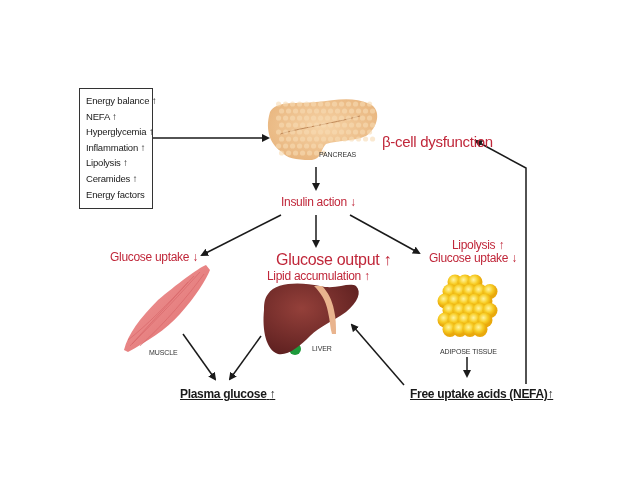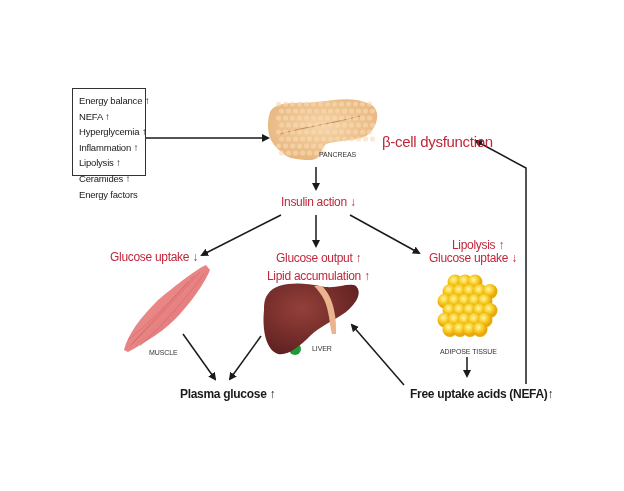--- a/index.html
+++ b/index.html
@@ -1,22 +1,22 @@
 <!DOCTYPE html>
 <html><head>
   <meta charset="utf-8">
   <style>
     html, body { margin: 0; padding: 0; background: #ffffff; }
     body { width: 624px; height: 491px; position: relative; overflow: hidden;
       font-family: "Liberation Sans", sans-serif; }
     #stage { position: absolute; left: 0; top: 0; width: 624px; height: 491px; }
     .txt { position: absolute; white-space: nowrap; line-height: 1; }
     .red { color: #c0273a; }
-    .dark { color: #1a1a1a; }
-    .factors { position: absolute; left: 72px; top: 88px; width: 74px; height: 88px;
+    .dark { color: #1a1a1a; text-decoration: underline; }
+    .factors { position: absolute; left: 79px; top: 88px; width: 74px; height: 121px;
       border: 1px solid #333; background: #fff; box-sizing: border-box; padding: 4px 0 0 6px; }
     .factor { font-size: 9.5px; color: #1a1a1a; height: 15.6px; line-height: 15.6px; white-space: nowrap;
       font-family: "Liberation Sans", sans-serif; letter-spacing: -0.2px; }
     .arr-up { font-weight: bold; font-size: 10px; }
     .org-label { position: absolute; font-size: 7px; color: #333; letter-spacing: -0.1px; white-space: nowrap; }
   </style>
 </head>
 <body>
 
 <div id="stage">
@@ -218,21 +218,21 @@
 
   <div class="txt red" style="left:281px;top:196px;font-size:12px;letter-spacing:-0.3px;">
     <span>Insulin action</span> <span style="font-weight:bold">↓</span>
   </div>
 
   <div class="txt red" style="left:110px;top:251px;font-size:12px;letter-spacing:-0.3px;">
     <span>Glucose uptake</span> <span style="font-weight:bold">↓</span>
   </div>
   <div class="org-label" style="left:149px;top:349px;">MUSCLE</div>
 
-  <div class="txt red" style="left:276px;top:252px;font-size:12px;letter-spacing:-0.3px;">
+  <div class="txt red" style="left:276px;top:252px;font-size:16px;letter-spacing:-0.3px;">
     <span>Glucose output</span> <span style="font-weight:bold">↑</span>
   </div>
   <div class="txt red" style="left:267px;top:270px;font-size:12px;letter-spacing:-0.3px;">
     <span>Lipid accumulation</span> <span style="font-weight:bold">↑</span>
   </div>
   <div class="org-label" style="left:312px;top:345px;">LIVER</div>
 
   <div class="txt red" style="left:452px;top:239px;font-size:12px;letter-spacing:-0.3px;">
     <span>Lipolysis</span> <span style="font-weight:bold">↑</span>
   </div>

